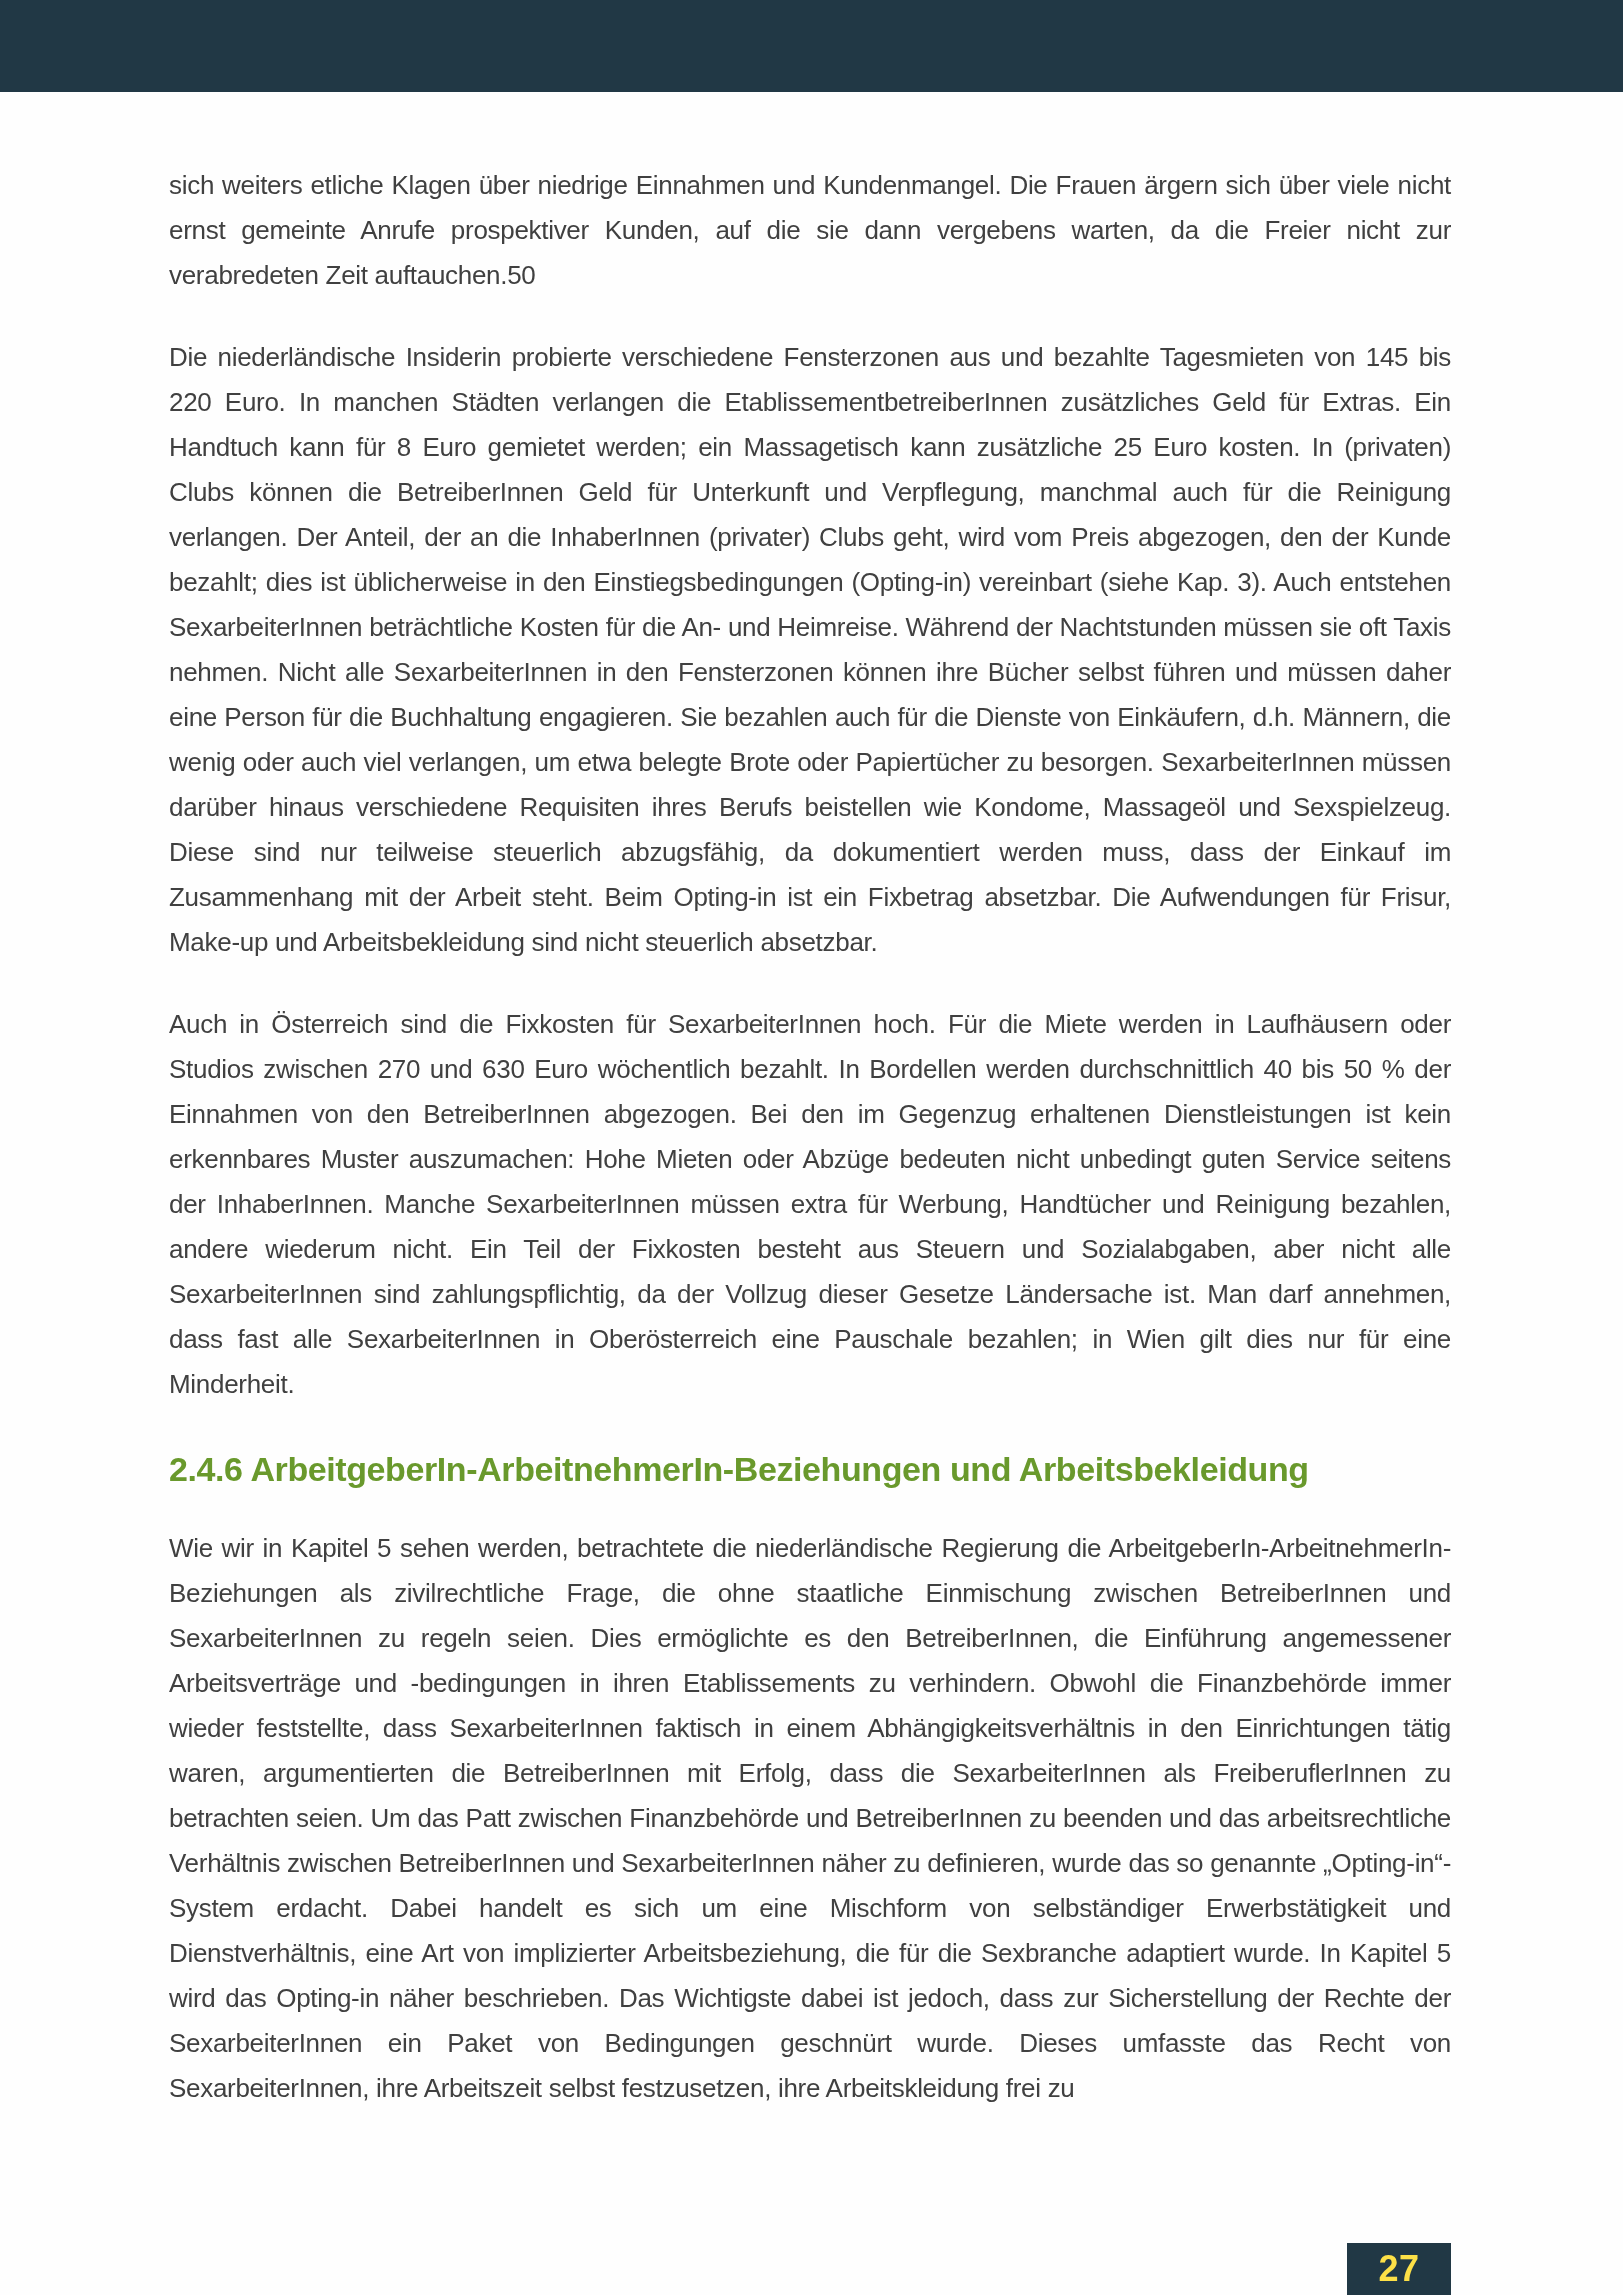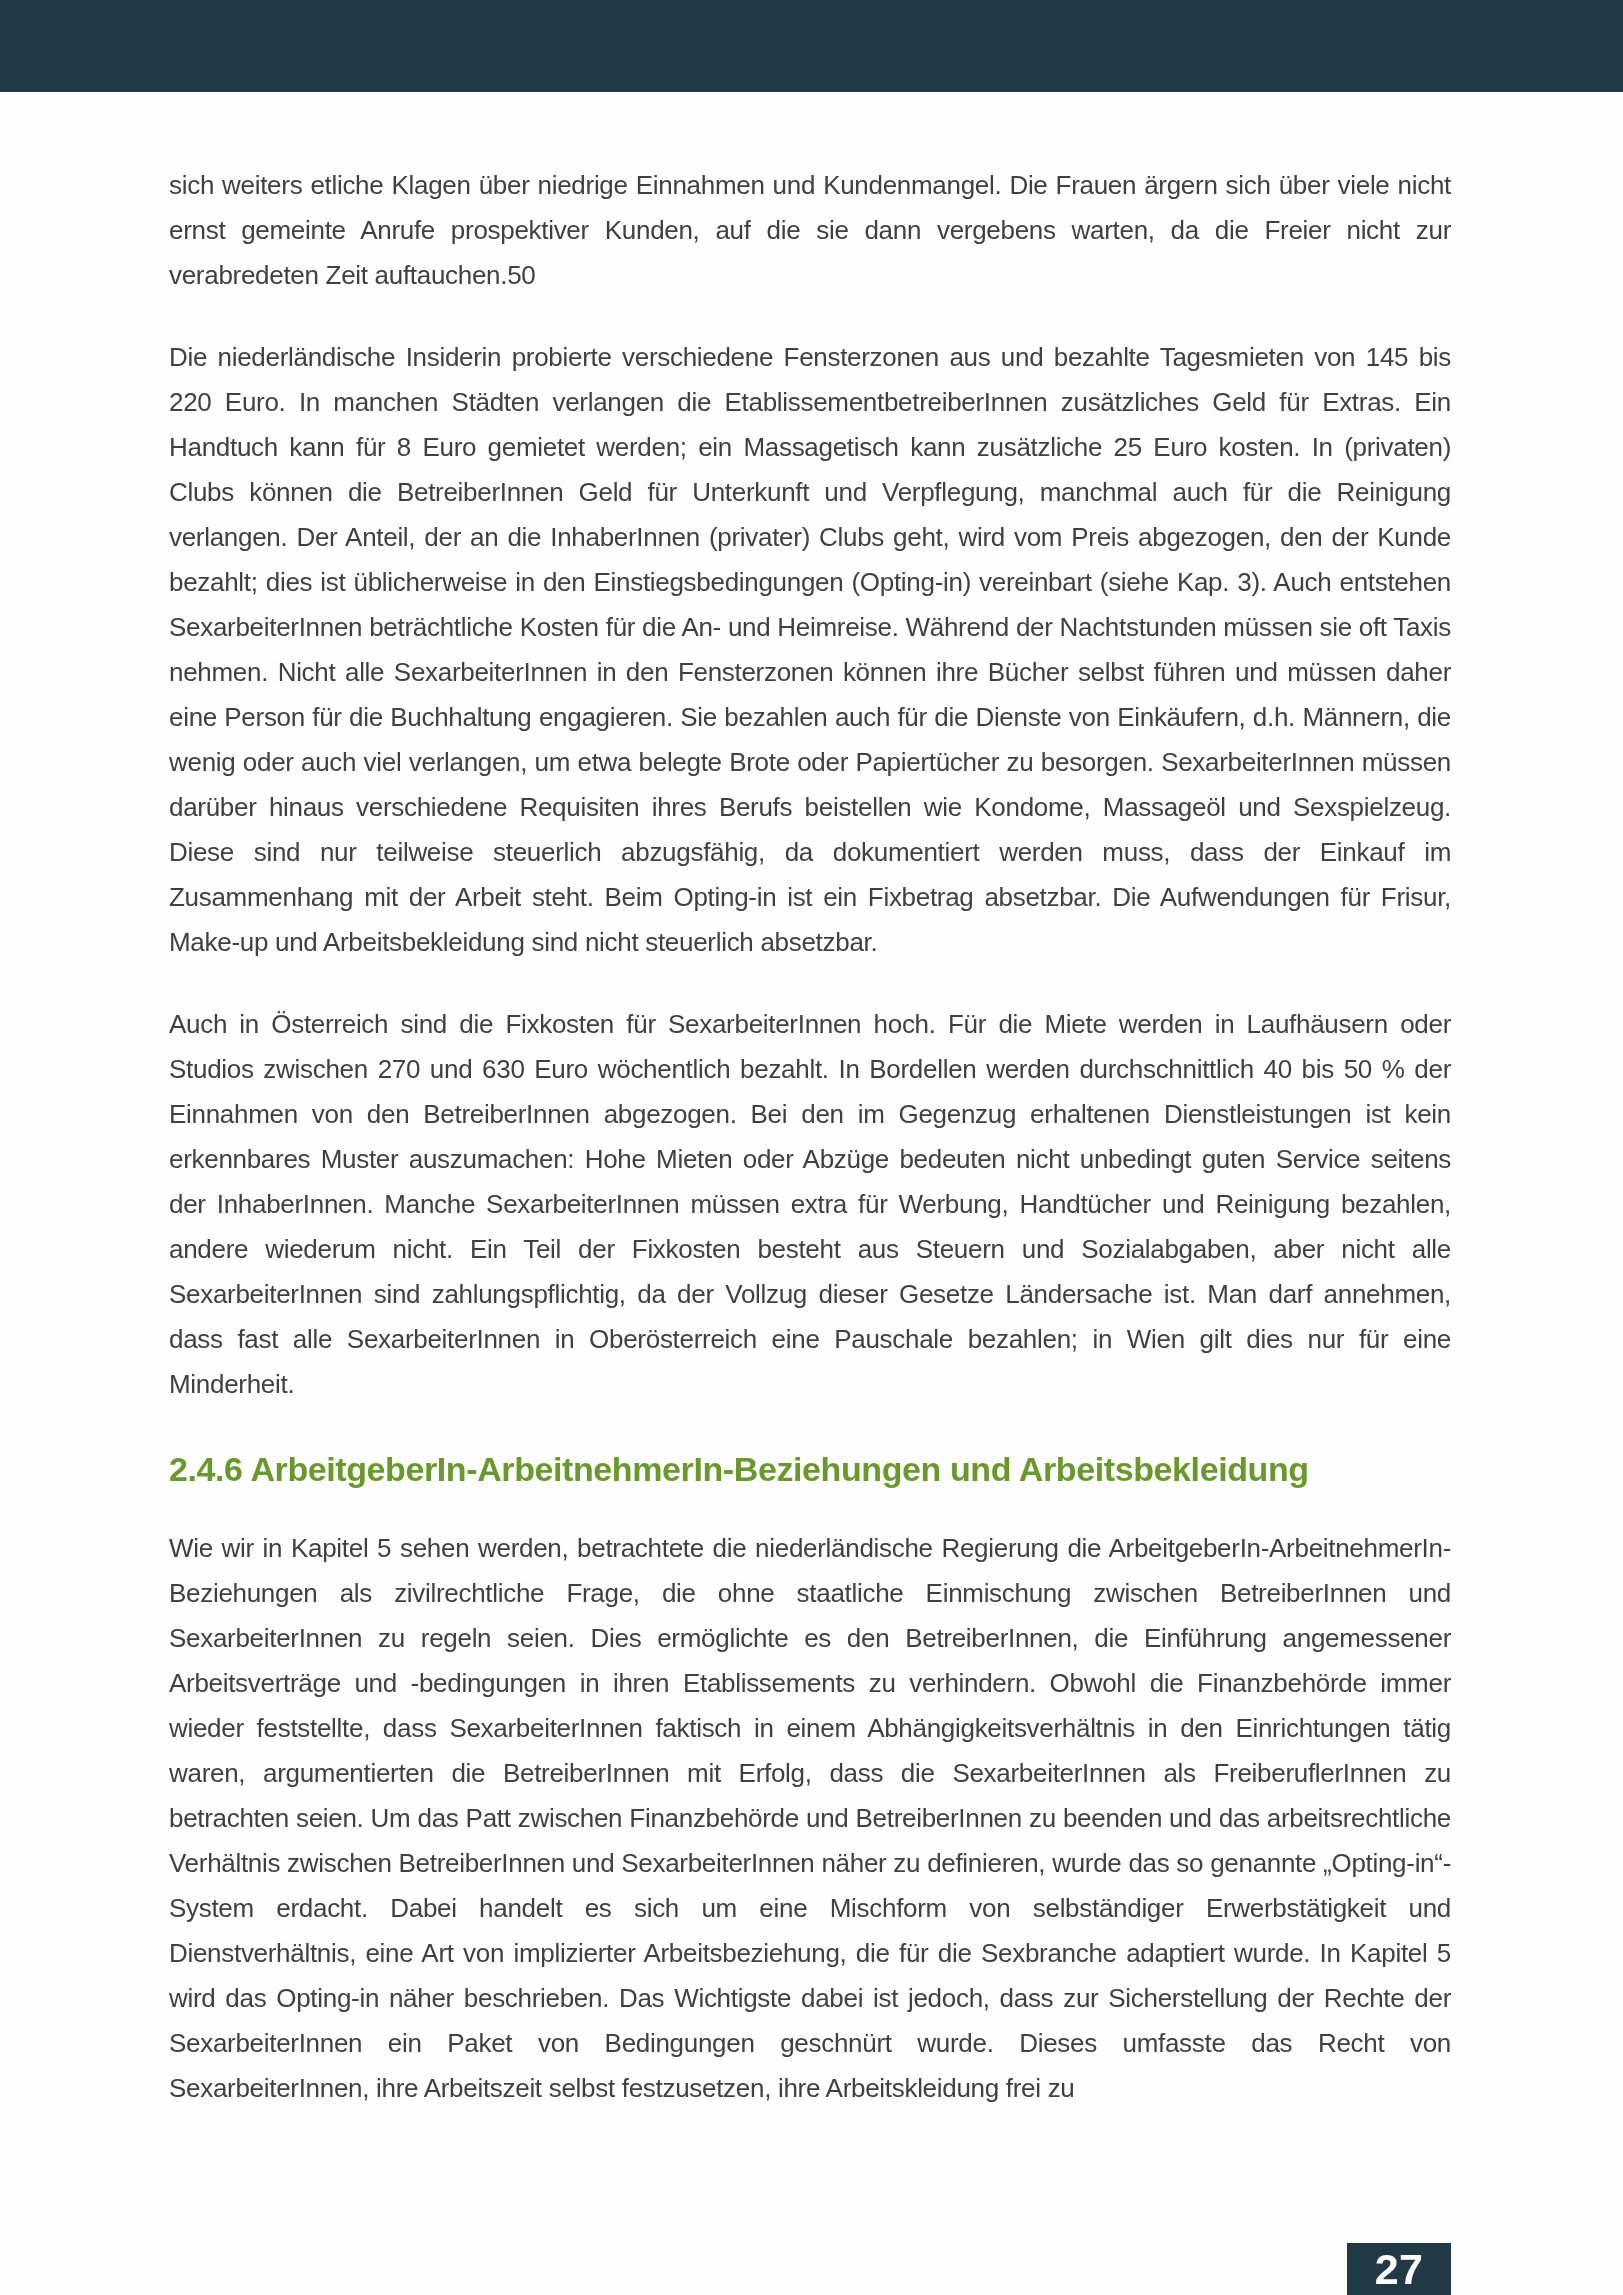--- a/index.html
+++ b/index.html
@@ -55,22 +55,22 @@
     right: 172px;
     bottom: 0;
     width: 104px;
     height: 52px;
     background: #213845;
     display: flex;
     align-items: center;
     justify-content: center;
   }
   .page-number-box span {
-    color: #ffffff;
-    font-size: 43px;
+    color: #fde047;
+    font-size: 36px;
     font-weight: bold;
     letter-spacing: 0.4px;
   }
 </style>
 </head>
 <body>
 
 <div class="page">
 
   <div class="top-bar"></div>

